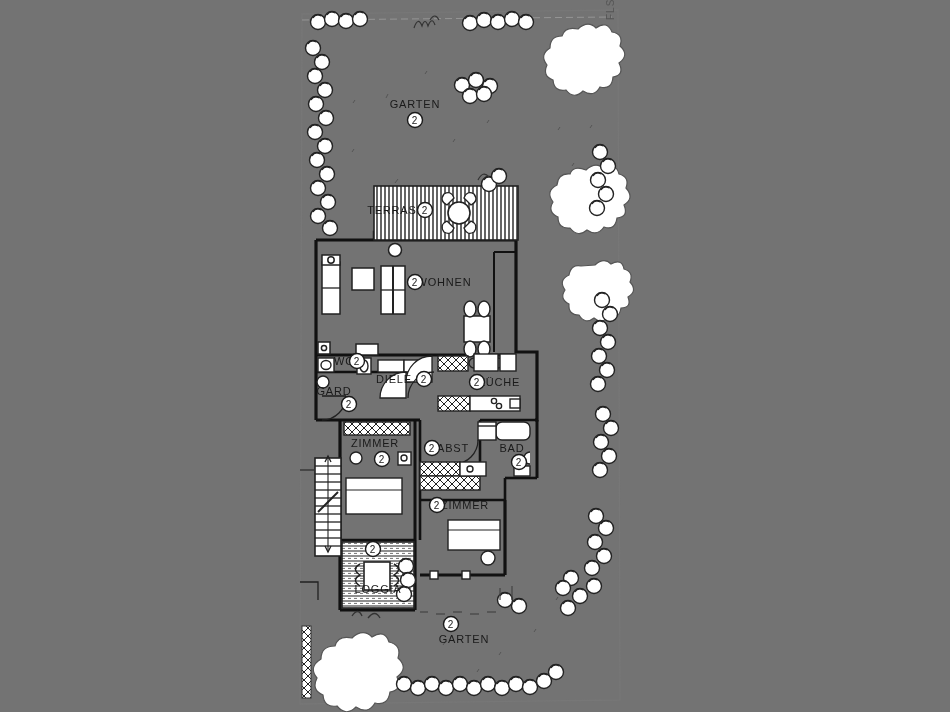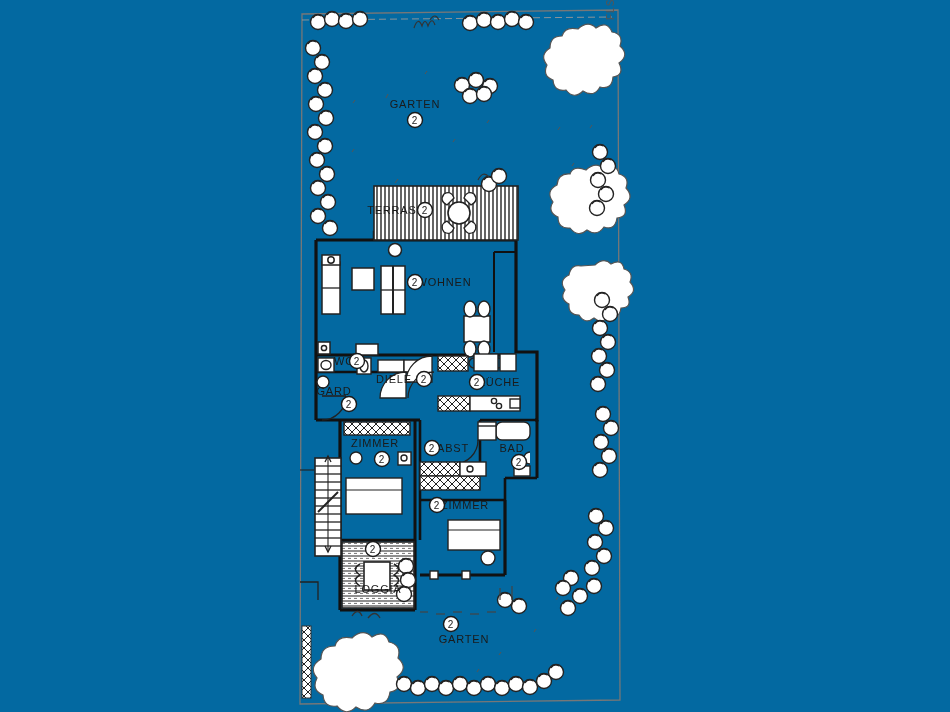--- a/index.html
+++ b/index.html
@@ -1,18 +1,18 @@
 <!DOCTYPE html>
 <html><head>
 <meta charset="utf-8">
 <style>
   html,body{margin:0;padding:0;background:#ffffff;}
   body{width:950px;height:712px;overflow:hidden;
        font-family:"Liberation Sans",sans-serif;}
-  #stage{position:relative;width:950px;height:712px;background:#0369a1;}
+  #stage{position:relative;width:950px;height:712px;background:#737373;}
   #plan{position:absolute;left:0;top:0;}
 </style>
 </head>
 <body>
 
 <div id="stage">
   <svg id="plan" width="950" height="712" viewBox="0 0 950 712">
     <defs>
       <pattern id="deckHatch" width="4" height="10" patternUnits="userSpaceOnUse">
         <rect width="4" height="10" fill="#fff"></rect>

